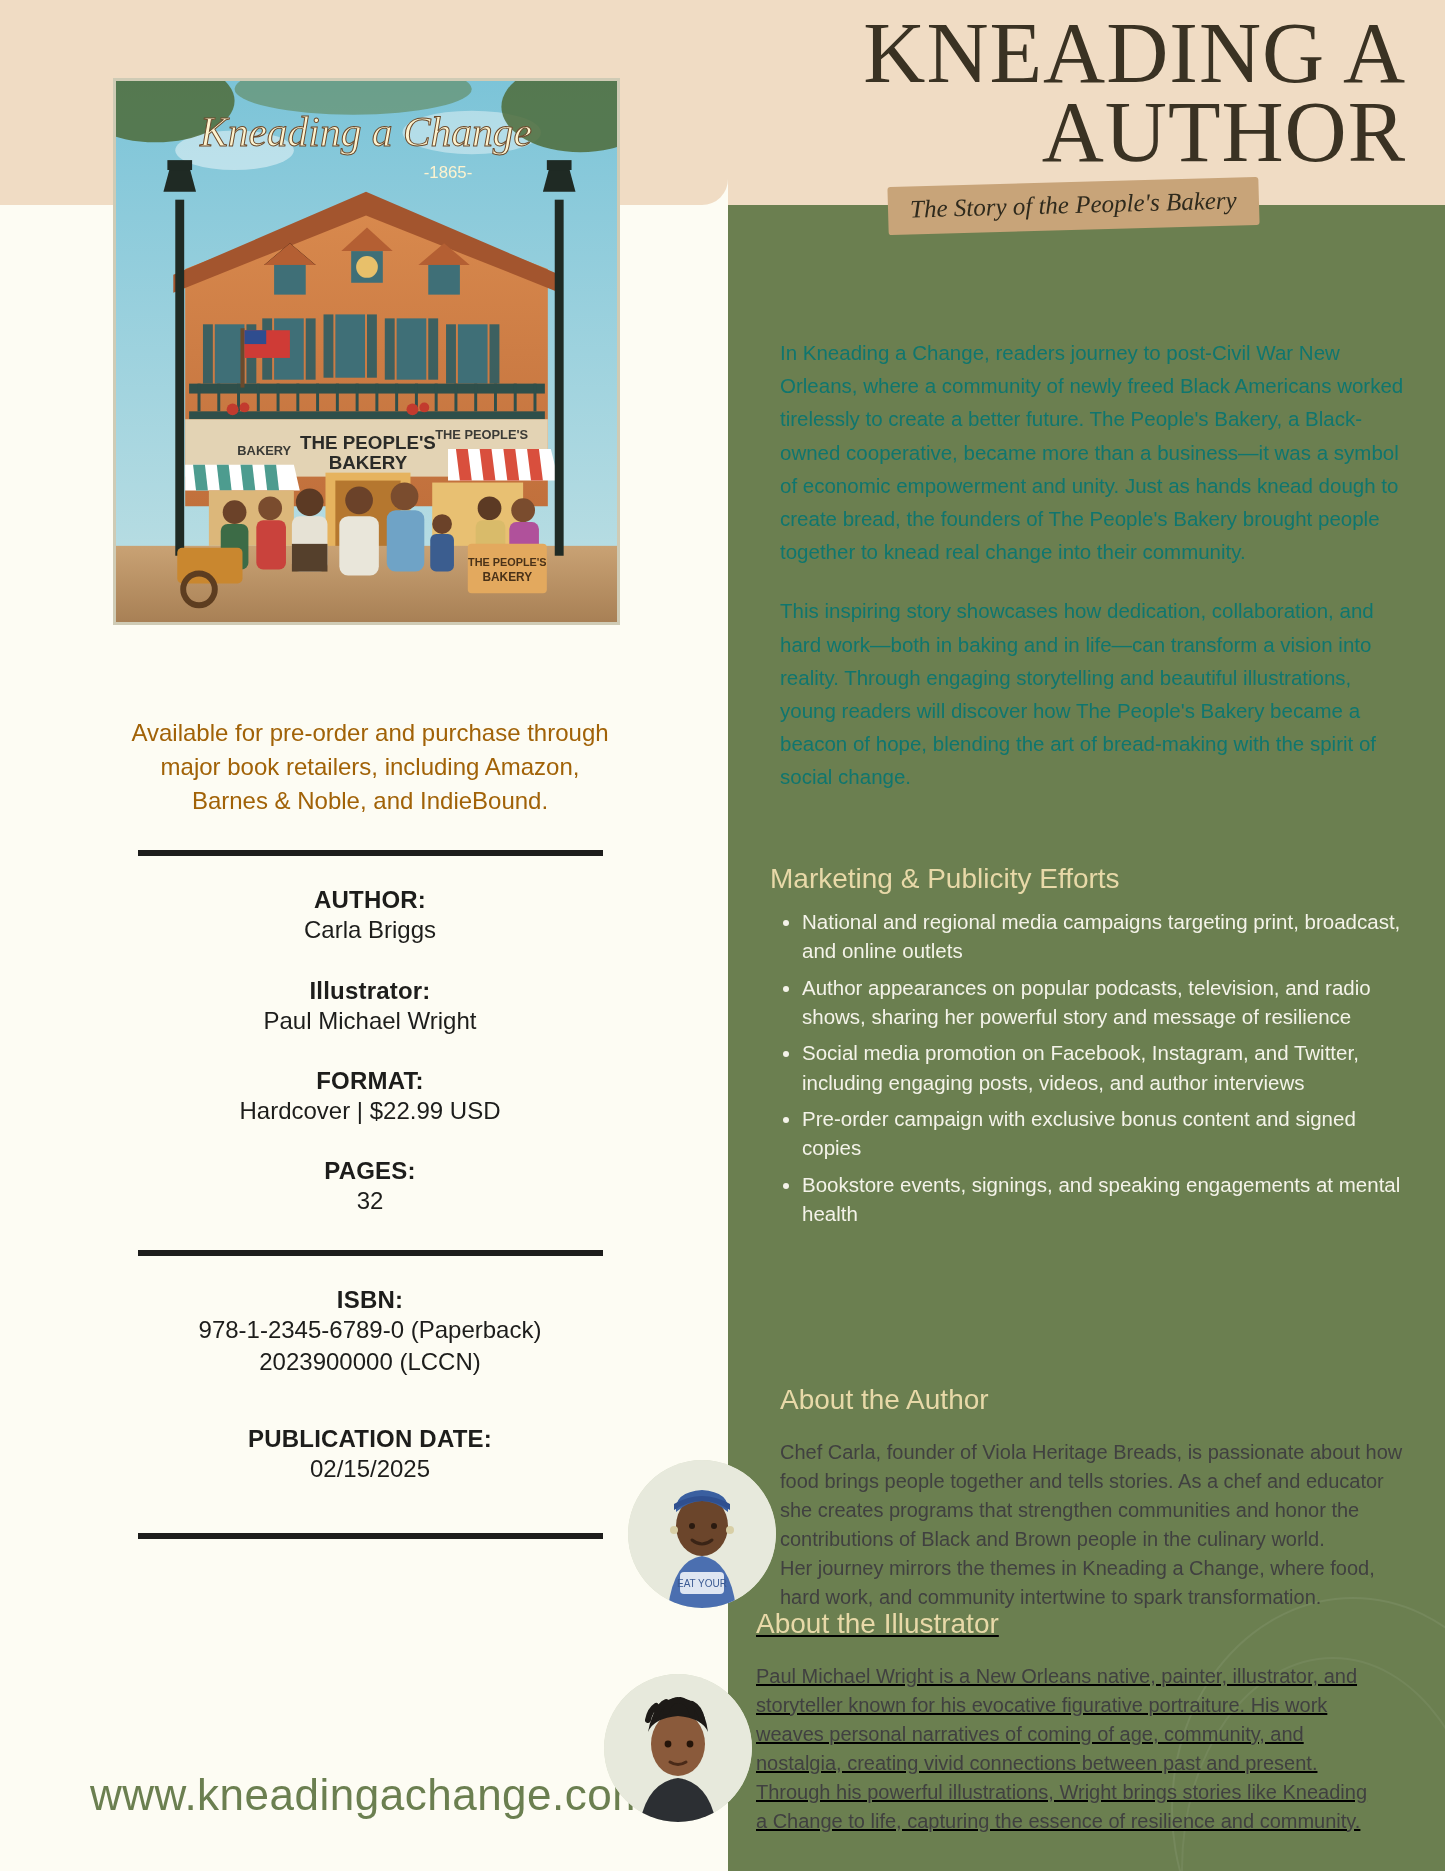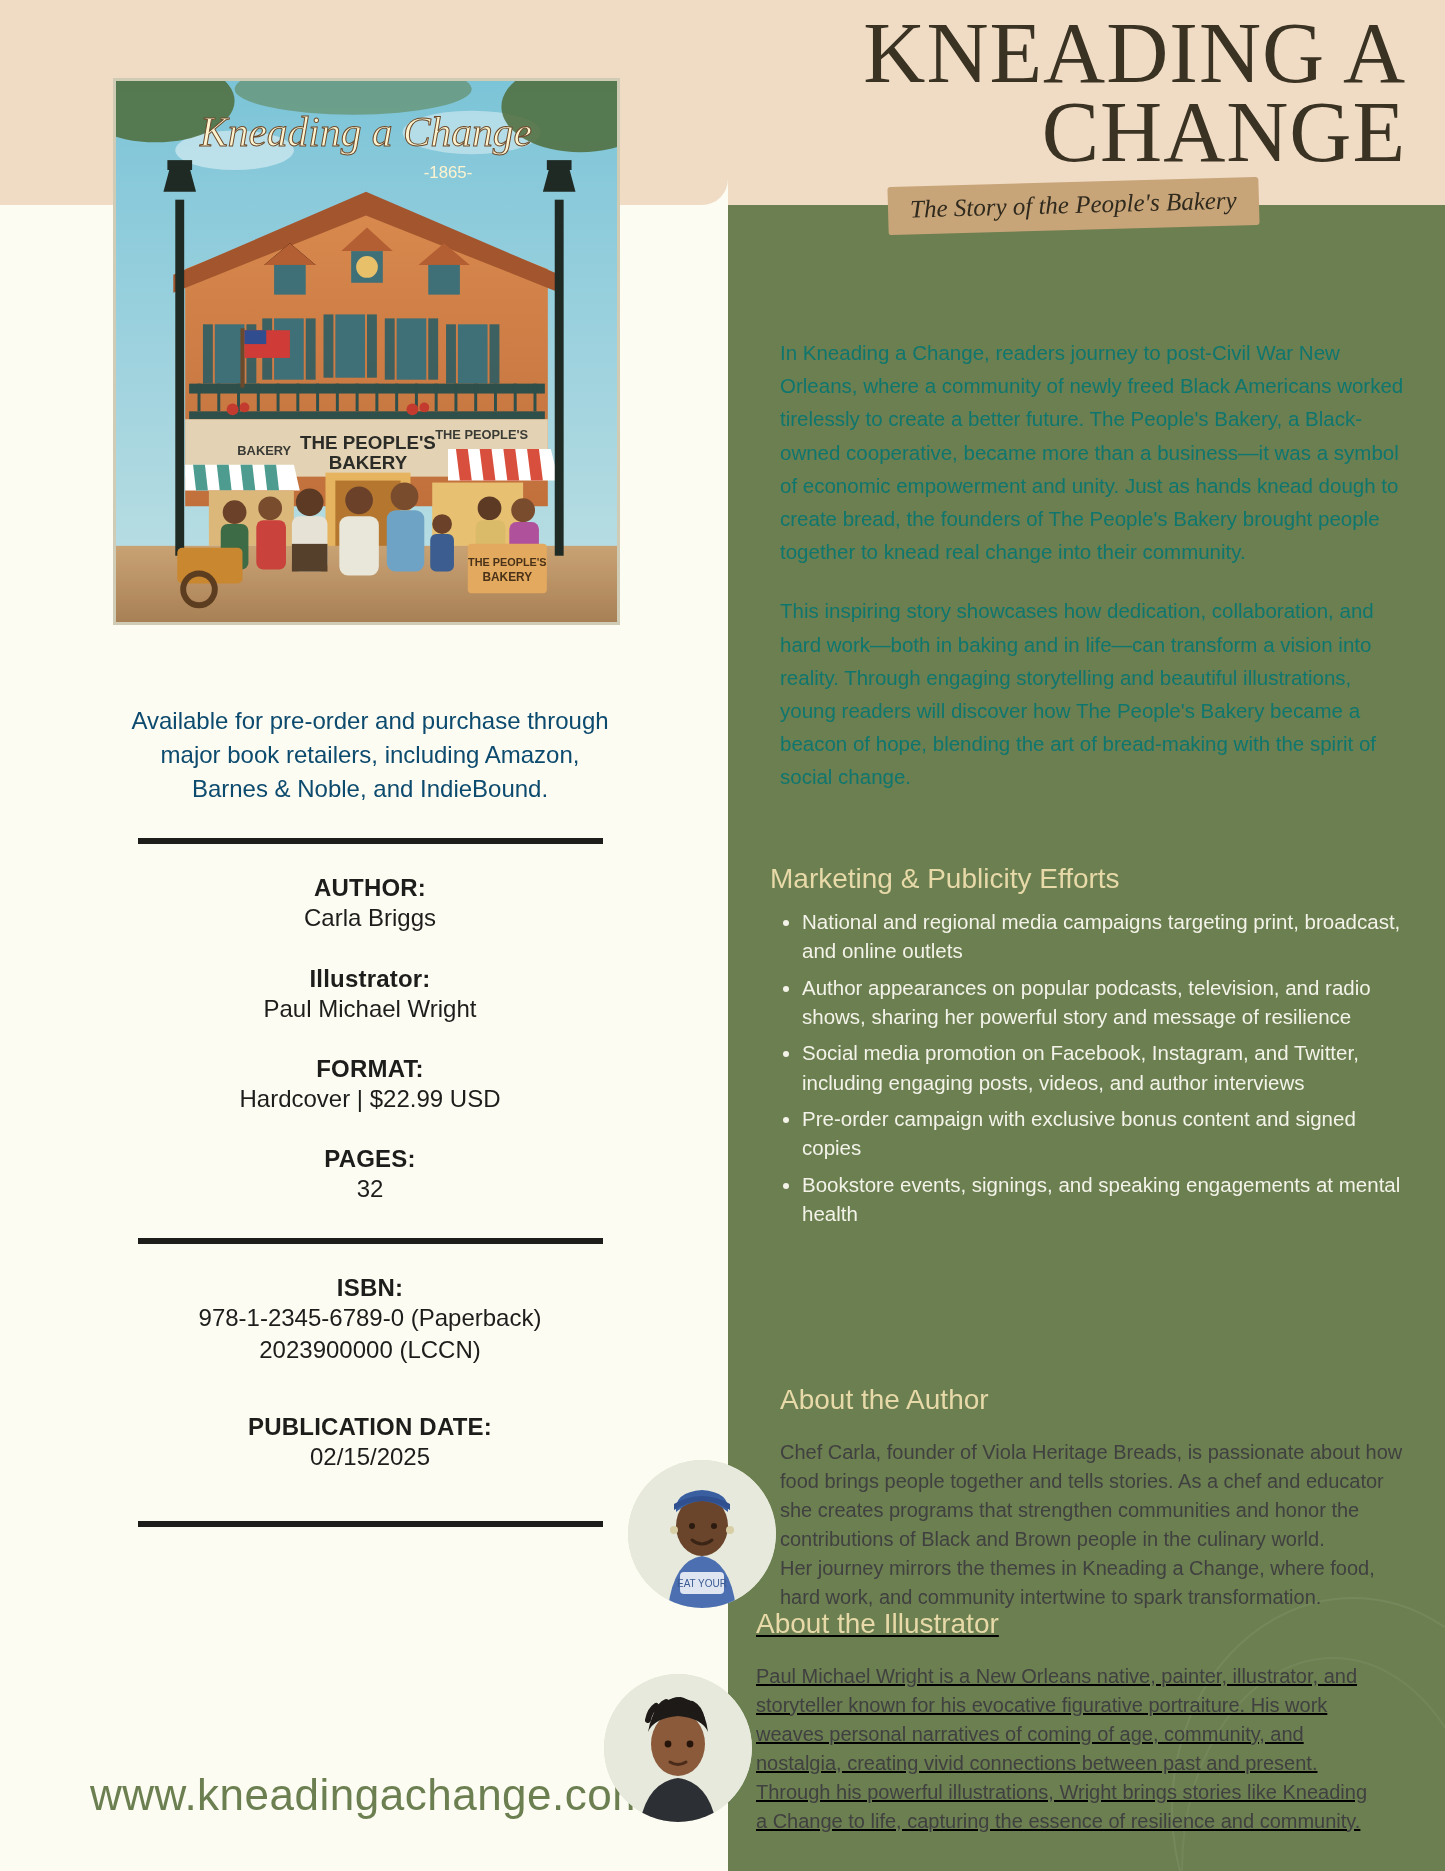--- a/index.html
+++ b/index.html
@@ -86,21 +86,21 @@
   }
   .cover-svg { display: block; width: 100%; height: 100%; }
 
   
   .left-col {
     position: absolute; left: 60px; top: 700px; width: 620px;
     text-align: center;
     color: #1d1d1b;
   }
   .retail-note {
-    font-size: 24px; line-height: 1.42; color: #0c4a6e; margin: 4px auto;
+    font-size: 24px; line-height: 1.42; color: #a16207; margin: 16px auto;
     width: 500px;
   }
   .rule {
     width: 465px; height: 6px; background: #1d1d1b; margin: 32px auto 0 auto;
   }
   .field { margin-top: 30px; }
   .field-label { font-size: 24px; font-weight: bold; color: #1d1d1b; letter-spacing: .2px; }
   .field-value { font-size: 24px; color: #1d1d1b; line-height: 1.35; }
   .site {
     position: absolute; left: 90px; top: 1770px;
@@ -141,21 +141,21 @@
 
 <div class="page">
 
   <div class="top-band"></div>
   <div class="left-white"></div>
   <div class="left-white-top-curve"></div>
   <div class="right-green"></div>
 
   <div class="title-block">
     <div class="main-title">KNEADING A</div>
-    <div class="main-title">CHANGE</div>
+    <div class="main-title">AUTHOR</div>
   </div>
   <div class="subtitle-ribbon">The Story of the People's Bakery</div>
 
   <div class="cover-wrap">
     <svg class="cover-svg" viewBox="0 0 507 547" preserveAspectRatio="none">
       <defs>
         <linearGradient id="sky" x1="0" y1="0" x2="0" y2="1">
           <stop offset="0%" stop-color="#7cc4d8"></stop>
           <stop offset="100%" stop-color="#bfe0e4"></stop>
         </linearGradient>

